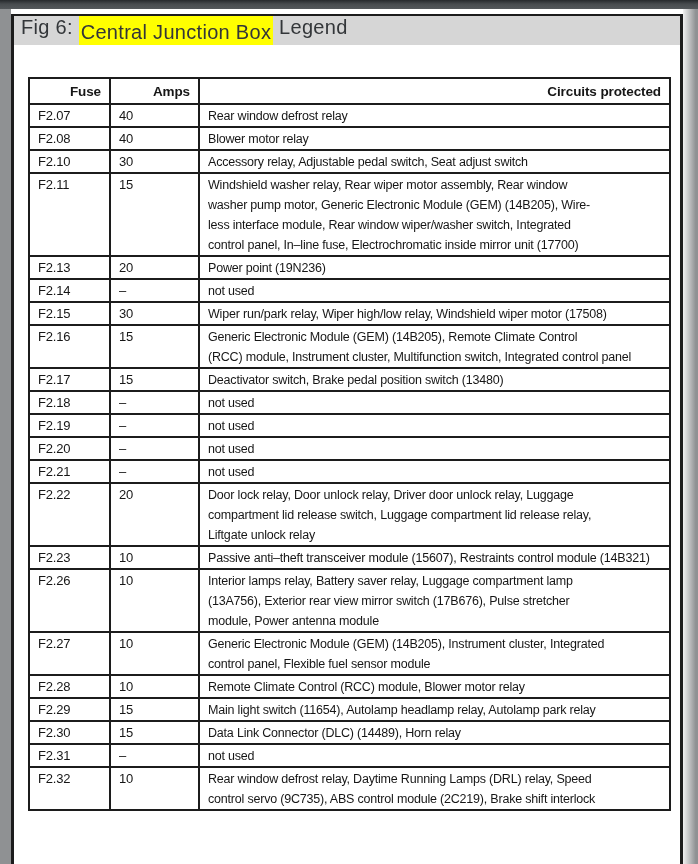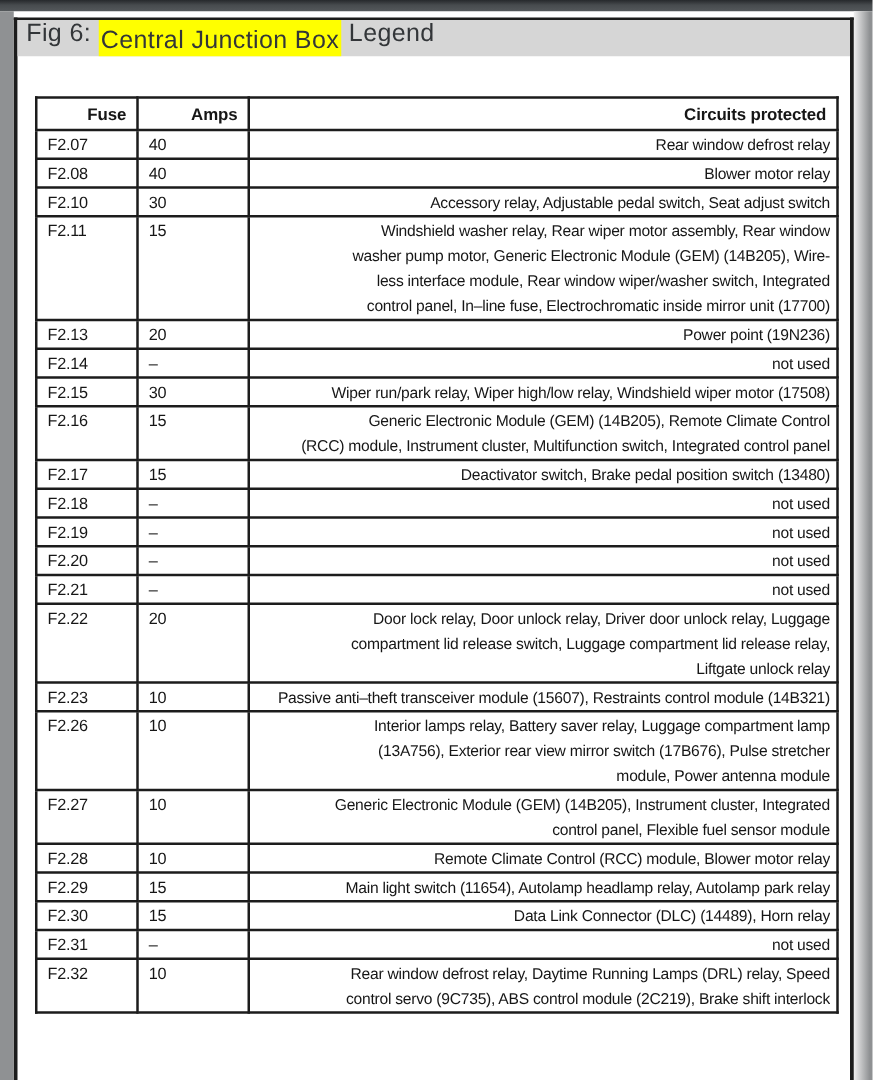--- a/index.html
+++ b/index.html
@@ -82,21 +82,20 @@
     font-size: 13px;
     line-height: 20px;
     letter-spacing: -0.2px;
   }
   td .cl {
     font-size: 12.5px;
     line-height: 20px;
     letter-spacing: -0.2px;
     white-space: nowrap;
     overflow: hidden;
-    text-align: right;
   }
 </style>
 </head>
 <body>
 
 <div class="top-bar"></div>
 <div class="side-strip left"></div>
 <div class="side-strip right"></div>
 
 <div class="page">

